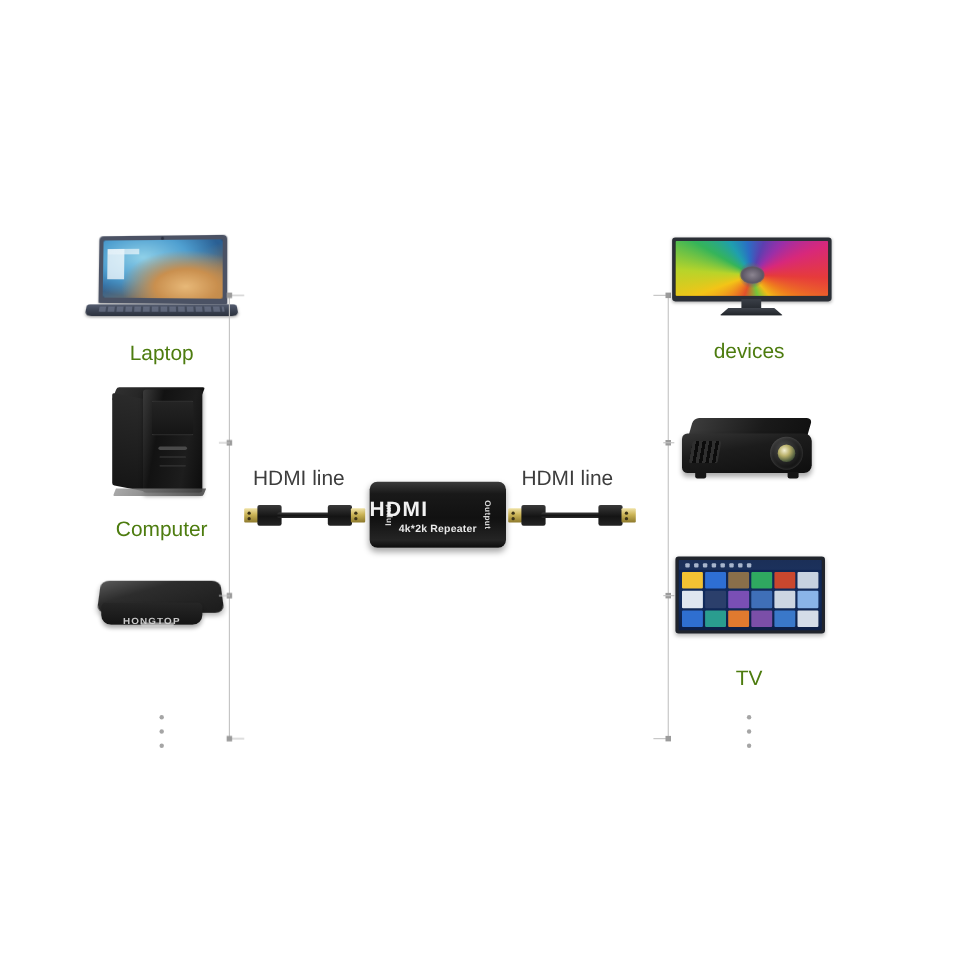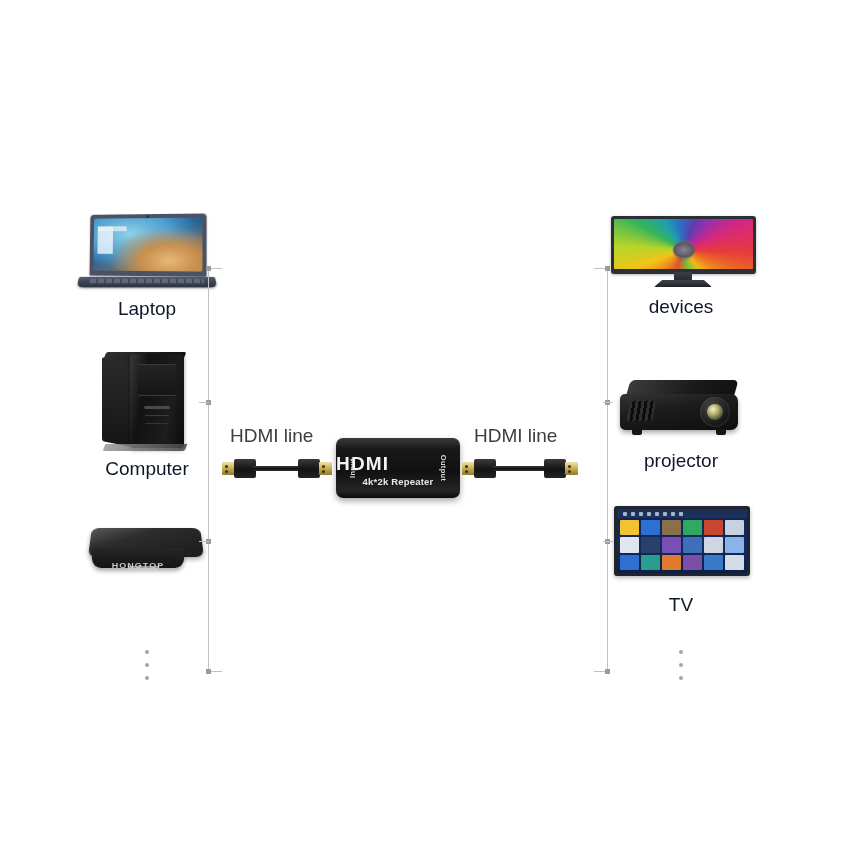--- a/index.html
+++ b/index.html
@@ -46,23 +46,23 @@
     position: absolute;
     width: 150px;
     text-align: center;
   }
   .device .art {
     position: relative;
     width: 150px;
     margin: 0 auto;
   }
   .device .caption {
-    margin-top: 6px;
+    margin-top: 19px;
     font-size: 19px;
-    color: #0f172a;
+    color: #4d7c0f;
     line-height: 1.2;
   }
 
   
   .laptop-wrap { height: 78px; }
   .laptop-lid {
     position: absolute;
     left: 16px; top: 0;
     width: 118px; height: 62px;
     background: #4b5264;
@@ -627,21 +627,20 @@
     <div class="art projector-wrap">
       <div class="proj-top"></div>
       <div class="proj-body">
         <div class="proj-vents"></div>
         <div class="proj-lens-ring">
           <div class="proj-lens-glass"></div>
         </div>
       </div>
       <div class="proj-foot"></div>
     </div>
-    <div class="caption">projector</div>
   </div>
 
   <div class="device" style="left:606px; top:506px;">
     <div class="art tv-wrap">
       <div class="tv-bezel">
         <div class="tv-screen">
           <div class="tv-ui"></div>
           <div class="tv-statusbar" id="tv-statusbar">
               <i style="left: 6px;"></i>
               <i style="left: 14px;"></i>

